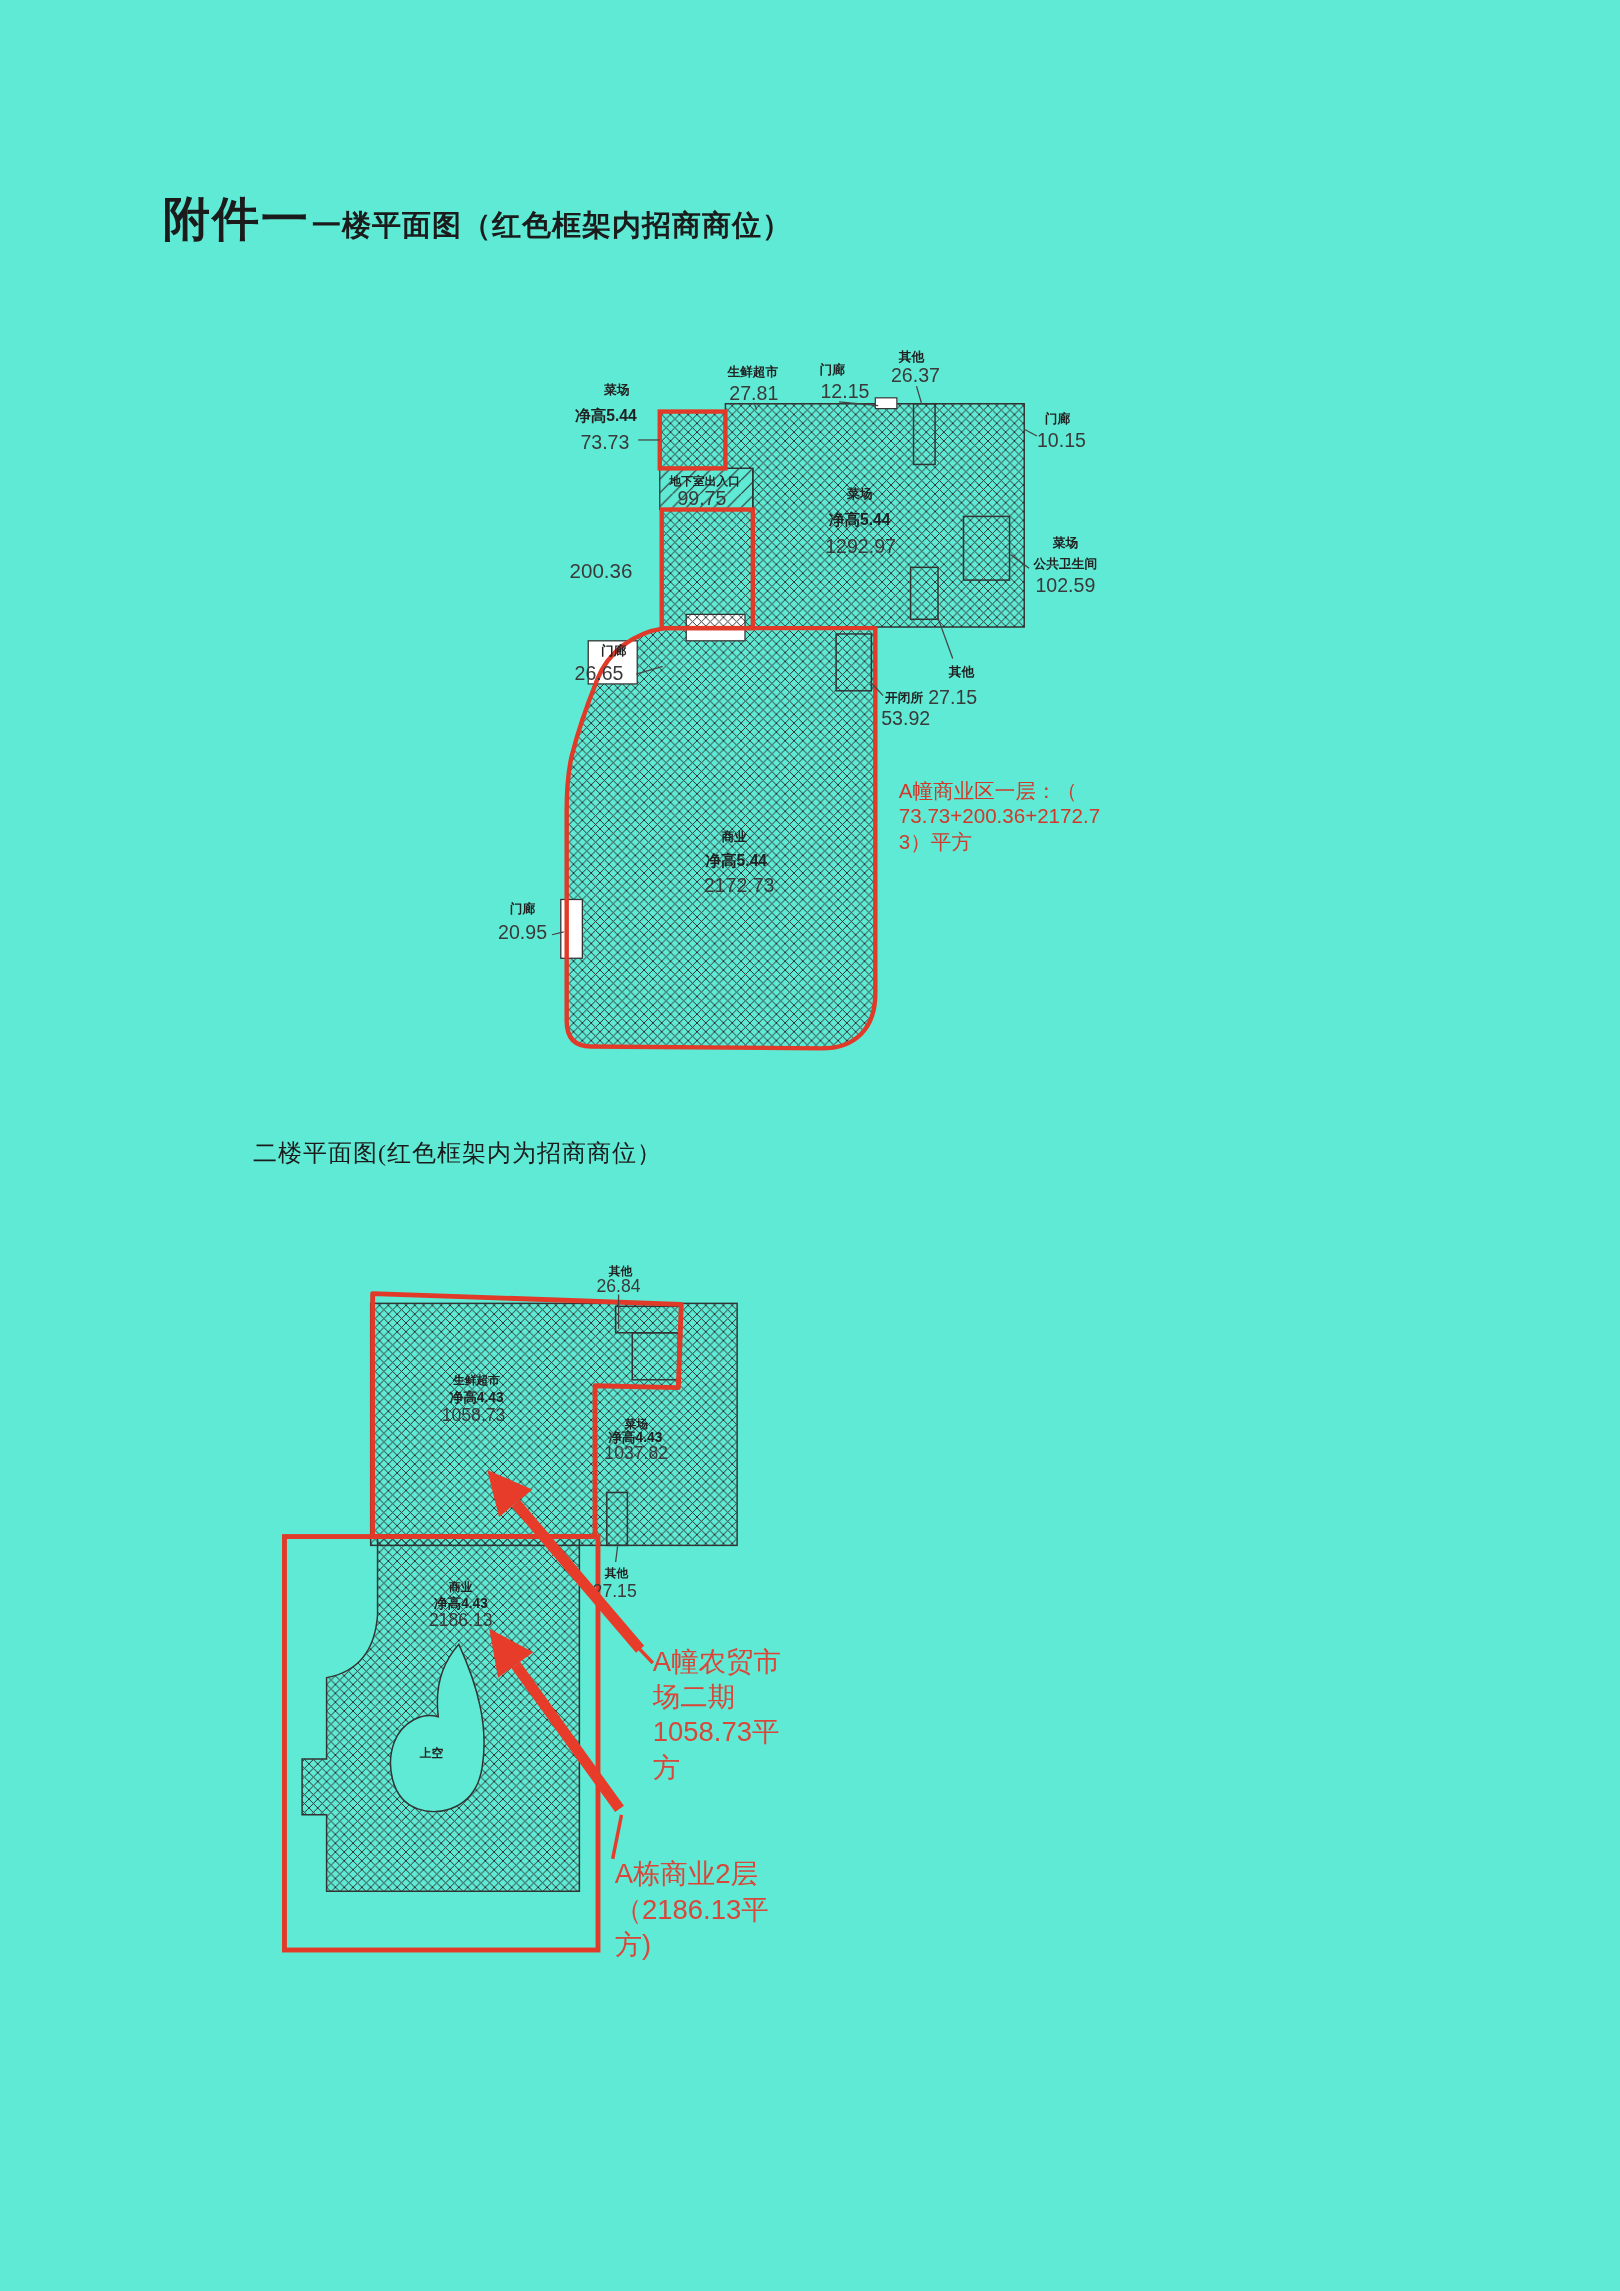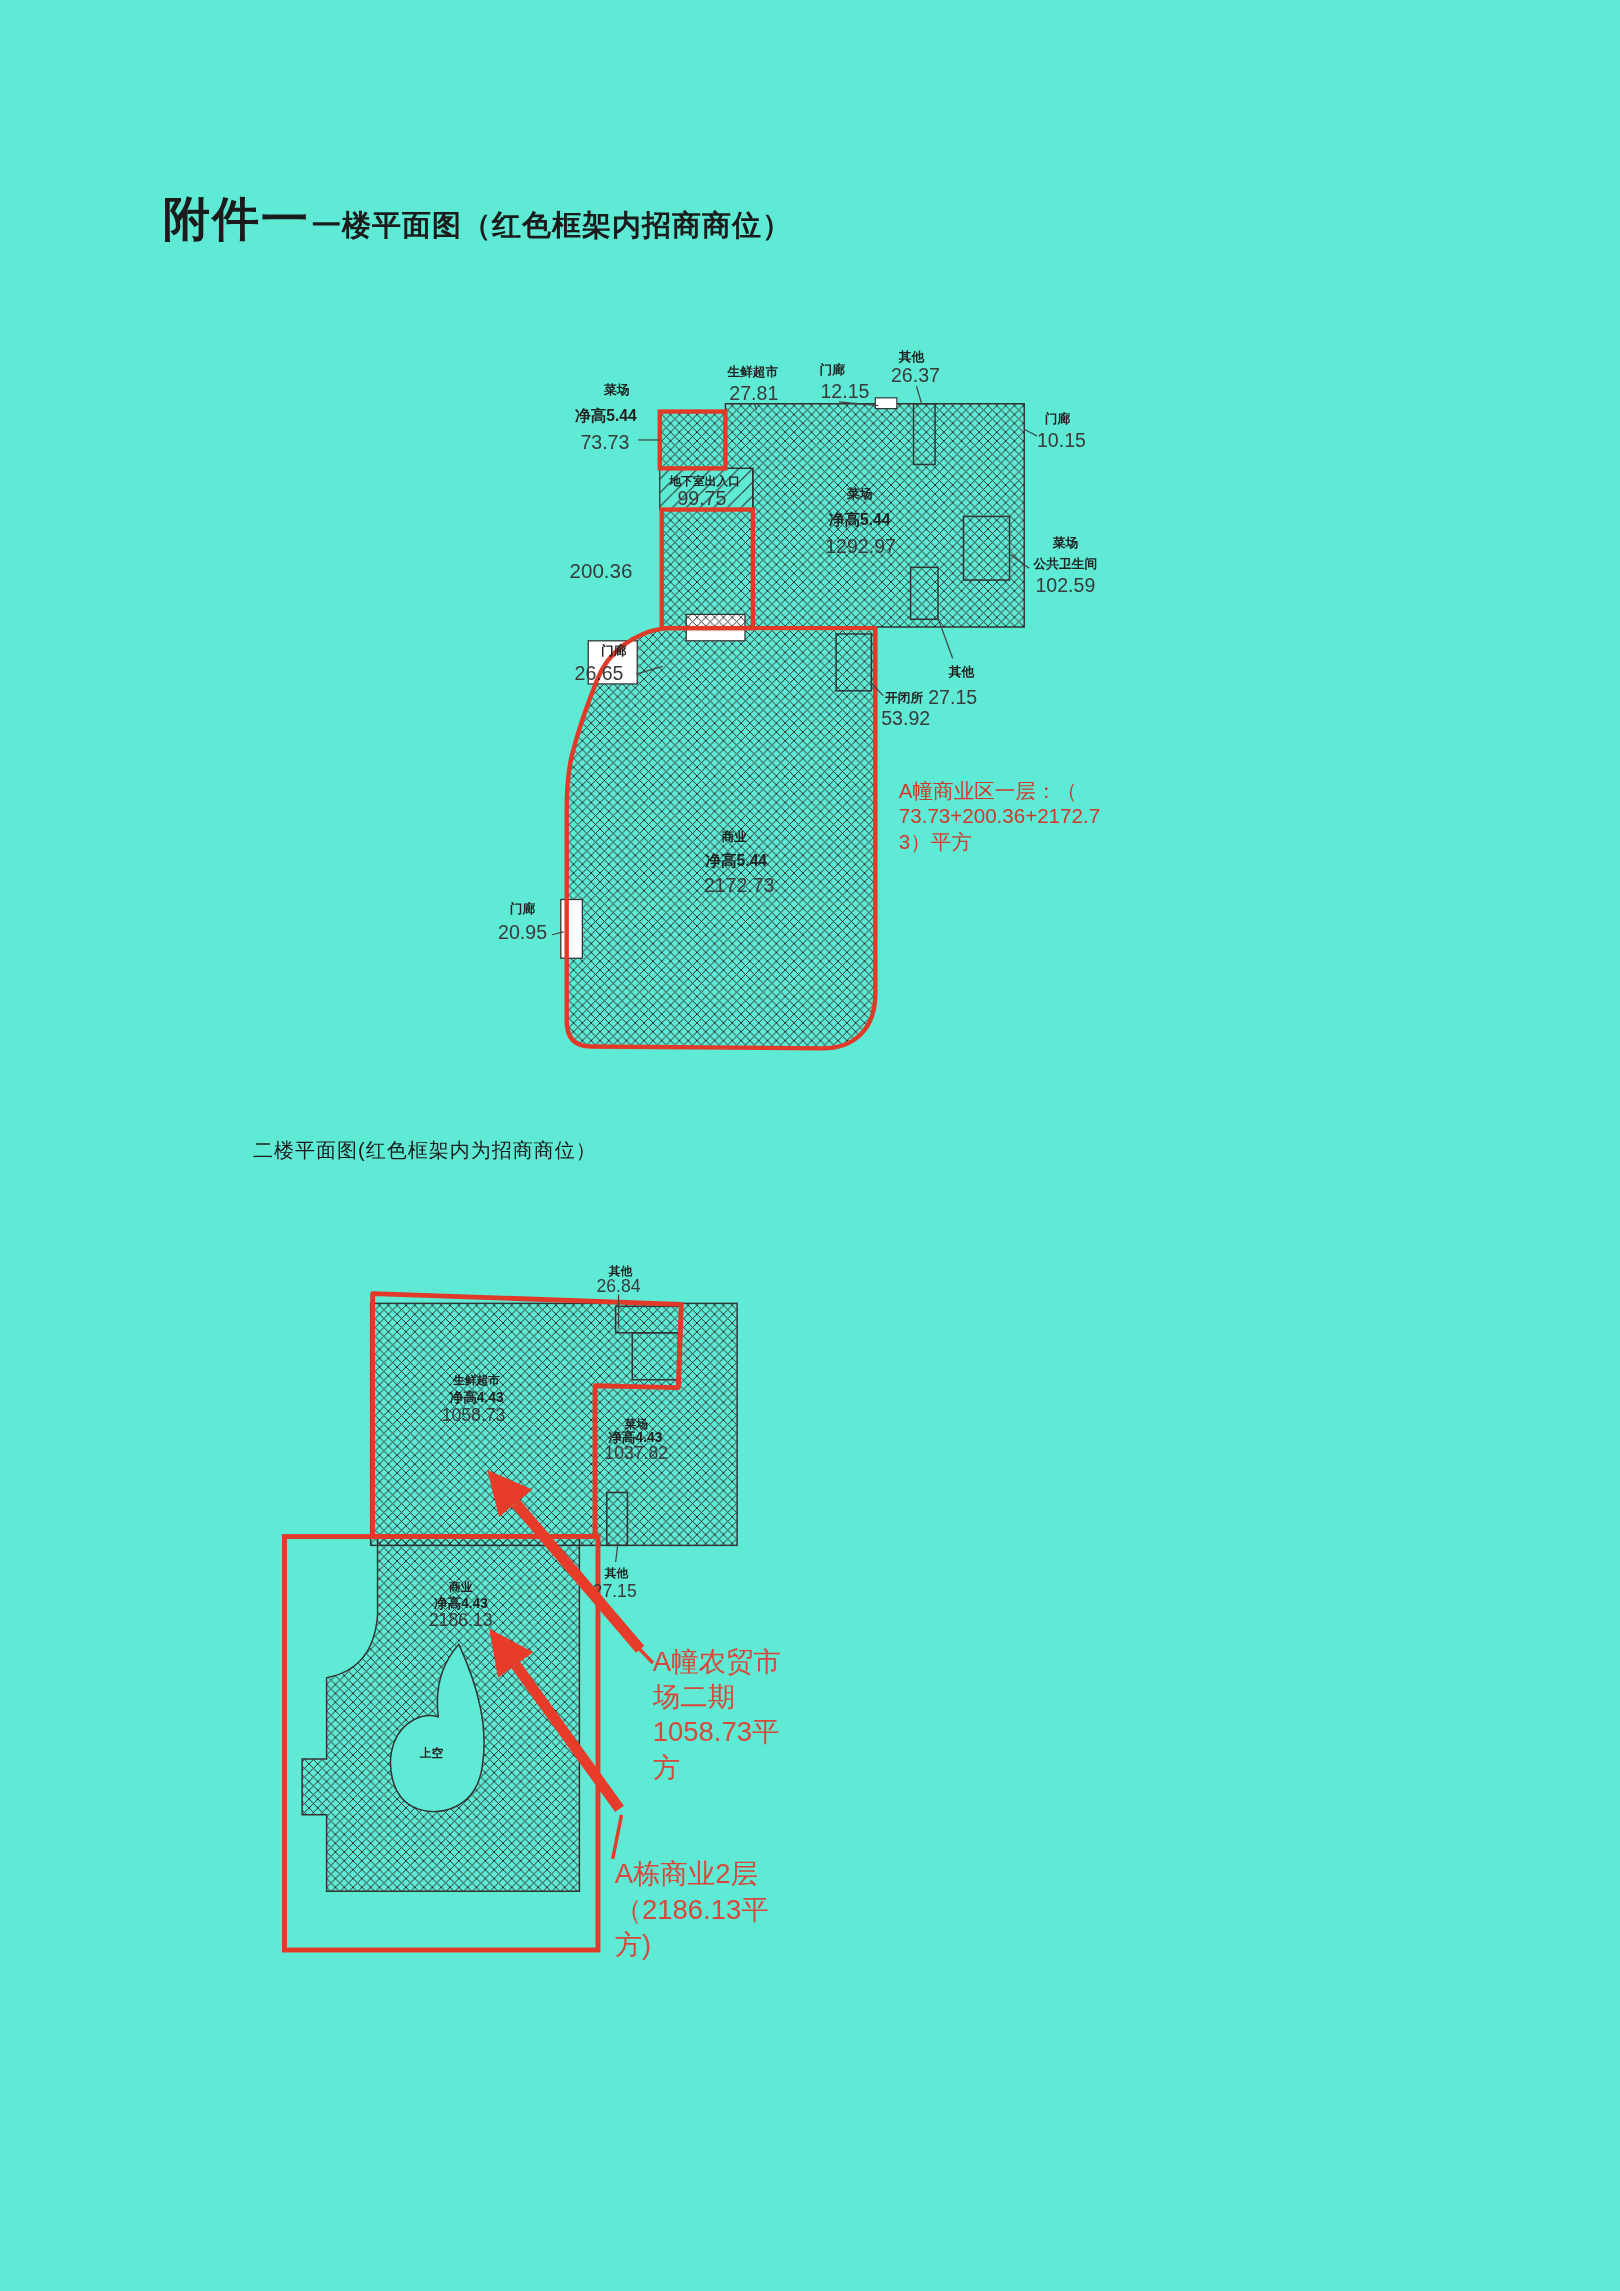--- a/index.html
+++ b/index.html
@@ -14,22 +14,22 @@
   .title1{
     position:absolute;left:163px;top:188px;
     display:flex;align-items:baseline;
     color:#1b1b1b;
     font-family:"Liberation Serif", serif;
   }
   .title1 .big{font-size:47px;font-weight:600;letter-spacing:2px;}
   .title1 .rest{font-size:29px;font-weight:700;margin-left:2px;letter-spacing:1px;}
   .title2{
     position:absolute;left:253px;top:1137px;
-    font-size:20px;color:#1b1b1b;letter-spacing:1px;
-    font-family:Liberation Sans, sans-serif;
+    font-size:24px;color:#1b1b1b;letter-spacing:1px;
+    font-family:Liberation Serif, serif;
   }
   svg{position:absolute;}
   svg text{font-family:"Liberation Sans", sans-serif;}
   .cname{font-weight:700;font-size:13px;fill:#222;}
   .cnameS{font-weight:700;font-size:12px;fill:#222;}
   .num{font-size:20px;fill:#3a3a3a;}
   .numS{font-size:18px;fill:#3a3a3a;}
   .hgt{font-weight:700;font-size:16px;fill:#222;}
   .hgtS{font-weight:700;font-size:14px;fill:#222;}
   .redtxt{font-size:21px;fill:#cf3a2c;}

